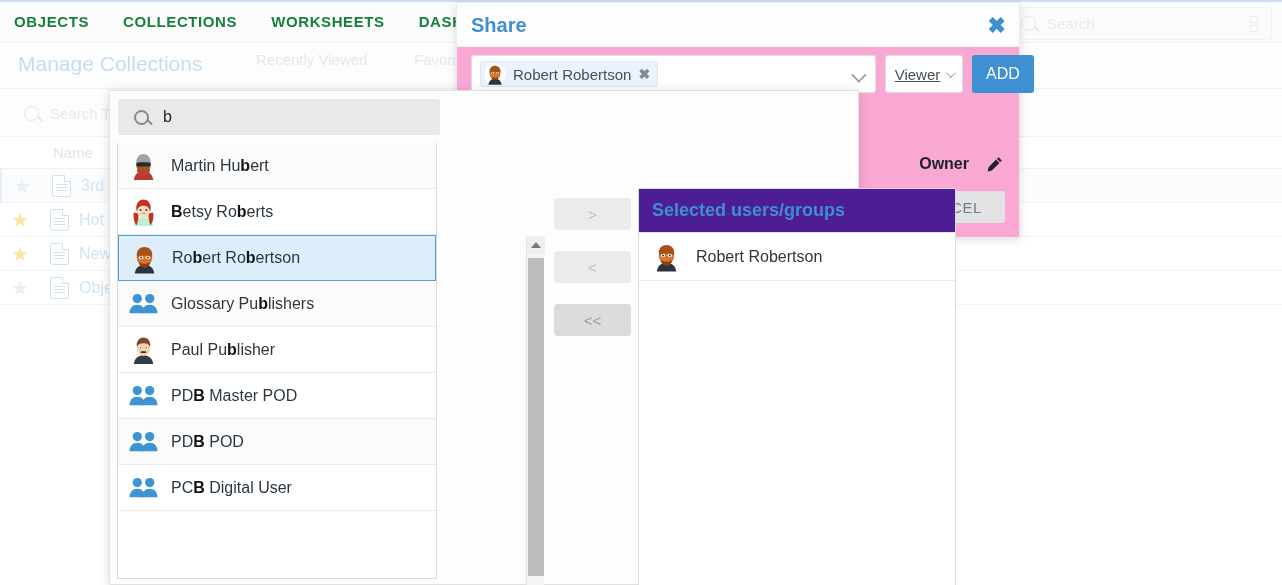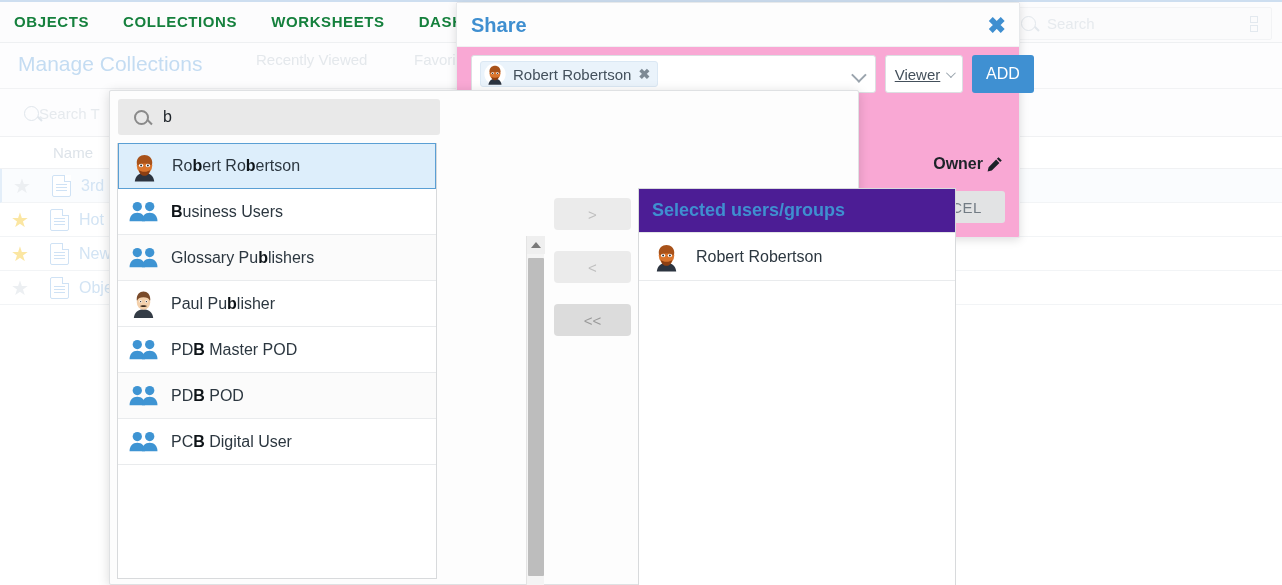--- a/index.html
+++ b/index.html
@@ -65,21 +65,21 @@
     display: flex; align-items: center;
   }
   .tablehead .tsearch .mag2 {
     width: 15px; height: 15px; border: 1.6px solid #e0e6ec; border-radius: 50%;
     position: relative; margin-left: 10px;
   }
   .tablehead .tsearch .mag2::after {
     content: ""; position: absolute; width: 6px; height: 1.6px; background: #e0e6ec;
     right: -5px; bottom: 0; transform: rotate(45deg);
   }
-  .tablehead .tsearch .tph { font-size: 15px; color: #e6eaee; }
+  .tablehead .tsearch .tph { margin-left: 11px; font-size: 15px; color: #e6eaee; }
 
   .colhead {
     position: absolute; left: 0; top: 137px; width: 1282px; height: 32px;
     border-bottom: 1px solid #f0f1f3; background: #fff;
   }
   .colhead .cname { position: absolute; left: 53px; top: 7px; font-size: 15px; color: #dde3e9; }
 
   .rowlist { position: absolute; left: 0; top: 169px; width: 1282px; }
   .brow {
     position: relative; height: 34px; border-bottom: 1px solid #f2f4f6;
@@ -147,21 +147,21 @@
   .role-select .rs-caret {
     width: 7px; height: 7px; border-right: 1.6px solid #9aa4ad; border-bottom: 1.6px solid #9aa4ad;
     transform: rotate(45deg) translateY(-2px);
   }
   .add-btn {
     width: 62px; height: 38px; background: #3f90d2; border: none; border-radius: 3px;
     color: #fff; font-size: 16px; font-weight: 400; cursor: pointer;
     font-family: "Liberation Sans", sans-serif;
   }
   .owner-row {
-    position: absolute; right: 16px; top: 152px; display: flex; align-items: center; gap: 4px; text-align: right;
+    position: absolute; right: 16px; top: 152px; display: flex; align-items: center; gap: 18px; text-align: right;
   }
   .owner-label { font-size: 16px; font-weight: bold; color: #1d2329; }
   .pencil {
     width: 16px; height: 16px; position: relative; display: inline-block;
   }
   .dialog-actions {
     position: absolute; right: 14px; bottom: 14px; display: flex; gap: 9px;
   }
   .ok-btn {
     width: 88px; height: 32px; background: #94c4e3; border: none; border-radius: 3px;
@@ -369,45 +369,58 @@
     <div class="picker-search-wrap">
       <div class="picker-search">
         <span class="mag3"></span>
         <span class="pv">b</span>
       </div>
     </div>
 
     <div class="avail-list">
 
 
-
+      <div class="li alt">
+        <svg class="avatar" viewBox="0 0 64 64">
+          <path d="M32 44c12 0 19 8 20 18H12c1-10 8-18 20-18z" fill="#b33c2a"></path>
+          <ellipse cx="32" cy="30" rx="15" ry="17" fill="#a5542a"></ellipse>
+          <path d="M17 26c0-11 7-18 15-18s15 7 15 18c0 2 0 4-1 4-2-4-6-6-14-6s-12 2-14 6c-1 0-1-2-1-4z" fill="#9aa6ae"></path>
+          <rect x="17" y="26" width="30" height="8" rx="4" fill="#2b2b2b"></rect>
+          <path d="M19 38c3 6 22 6 26 0 2 8-4 16-13 16s-15-8-13-16z" fill="#b9442c"></path>
+        </svg>
+        <span class="li-label">Martin Hu<b>b</b>ert</span>
+      </div>
+
+      <div class="li">
+        <svg class="avatar" viewBox="0 0 64 64">
+          <path d="M32 44c12 0 19 8 20 18H12c1-10 8-18 20-18z" fill="#bff0d4"></path>
+          <path d="M12 34c-2 12 2 24 6 26 3-8 4-18 4-24zM52 34c2 12-2 24-6 26-3-8-4-18-4-24z" fill="#c0341d"></path>
+          <ellipse cx="32" cy="29" rx="14" ry="16" fill="#f6dcc0"></ellipse>
+          <path d="M17 25c0-11 7-18 15-18s15 7 15 18c0 3-1 6-2 6-1-8-6-11-13-11s-12 3-13 11c-1 0-2-3-2-6z" fill="#c0341d"></path>
+          <circle cx="26" cy="29" r="2" fill="#3a3a3a"></circle>
+          <circle cx="38" cy="29" r="2" fill="#3a3a3a"></circle>
+          <path d="M29 36h6" stroke="#cf7d78" stroke-width="2" stroke-linecap="round"></path>
+        </svg>
+        <span class="li-label"><b>B</b>etsy Ro<b>b</b>erts</span>
+      </div>
 
       <div class="li sel">
         <svg class="avatar" viewBox="0 0 64 64">
           <path d="M32 45c12 0 19 8 20 18H12c1-10 8-18 20-18z" fill="#2c3440"></path>
           <ellipse cx="32" cy="30" rx="16" ry="18" fill="#d9742c"></ellipse>
           <path d="M16 24c0-10 7-16 16-16s16 6 16 16c0 4-2 6-4 5-3-2-7-3-12-3s-9 1-12 3c-2 1-4-1-4-5z" fill="#a8521a"></path>
           <ellipse cx="25" cy="30" rx="4.5" ry="3.5" fill="#ffffff"></ellipse>
           <ellipse cx="39" cy="30" rx="4.5" ry="3.5" fill="#ffffff"></ellipse>
           <circle cx="25" cy="30" r="2" fill="#2b2b2b"></circle>
           <circle cx="39" cy="30" r="2" fill="#2b2b2b"></circle>
           <path d="M21 39c3 5 19 5 22 0 1 7-5 12-11 12s-12-5-11-12z" fill="#8d3f12"></path>
         </svg>
         <span class="li-label">Ro<b>b</b>ert Ro<b>b</b>ertson</span>
       </div>
 
-      <div class="li">
-        <svg class="group-ic" viewBox="0 0 40 32">
-          <circle cx="12" cy="9" r="6" fill="#3e94d3"></circle>
-          <circle cx="28" cy="9" r="6" fill="#3e94d3"></circle>
-          <path d="M2 28c0-7 4-11 10-11s10 4 10 11z" fill="#3e94d3"></path>
-          <path d="M18 28c0-7 4-11 10-11s10 4 10 11z" fill="#3e94d3"></path>
-        </svg>
-        <span class="li-label"><b>B</b>usiness Users</span>
-      </div>
 
       <div class="li alt">
         <svg class="group-ic" viewBox="0 0 40 32">
           <circle cx="12" cy="9" r="6" fill="#3e94d3"></circle>
           <circle cx="28" cy="9" r="6" fill="#3e94d3"></circle>
           <path d="M2 28c0-7 4-11 10-11s10 4 10 11z" fill="#3e94d3"></path>
           <path d="M18 28c0-7 4-11 10-11s10 4 10 11z" fill="#3e94d3"></path>
         </svg>
         <span class="li-label">Glossary Pu<b>b</b>lishers</span>
       </div>

